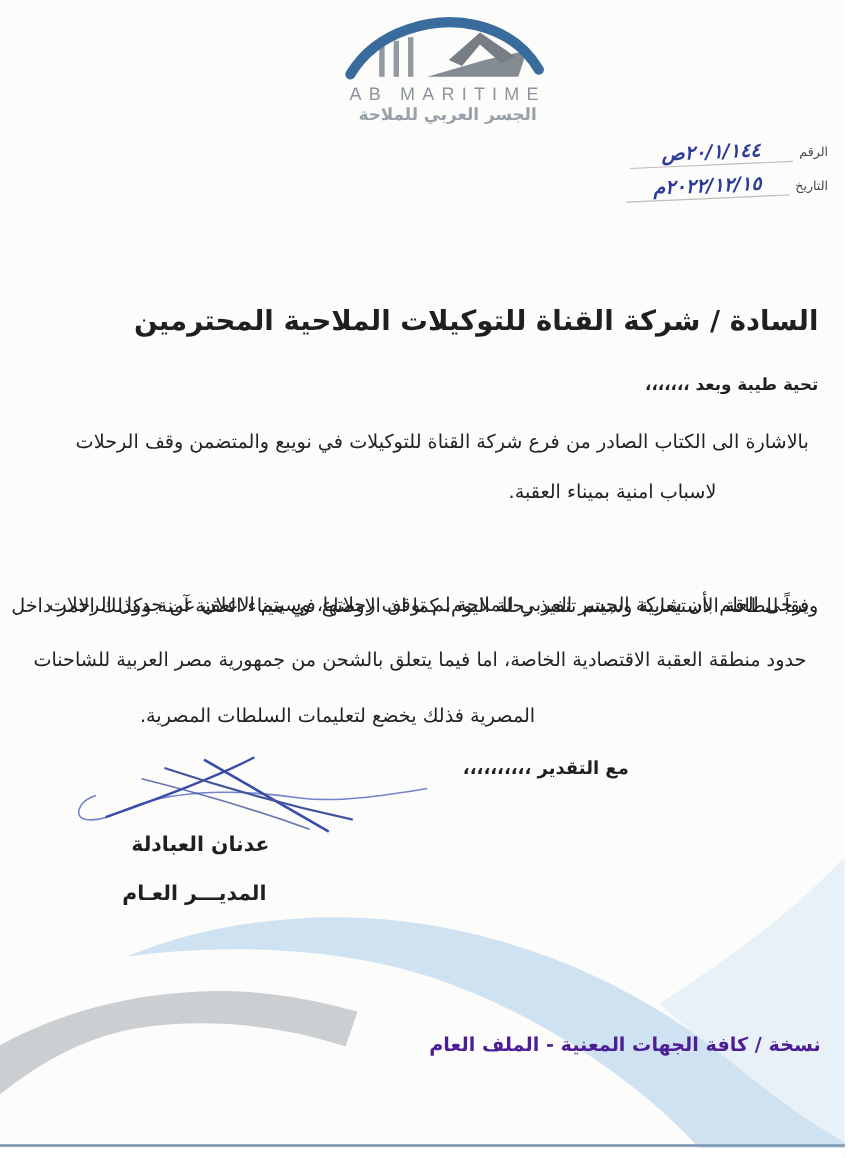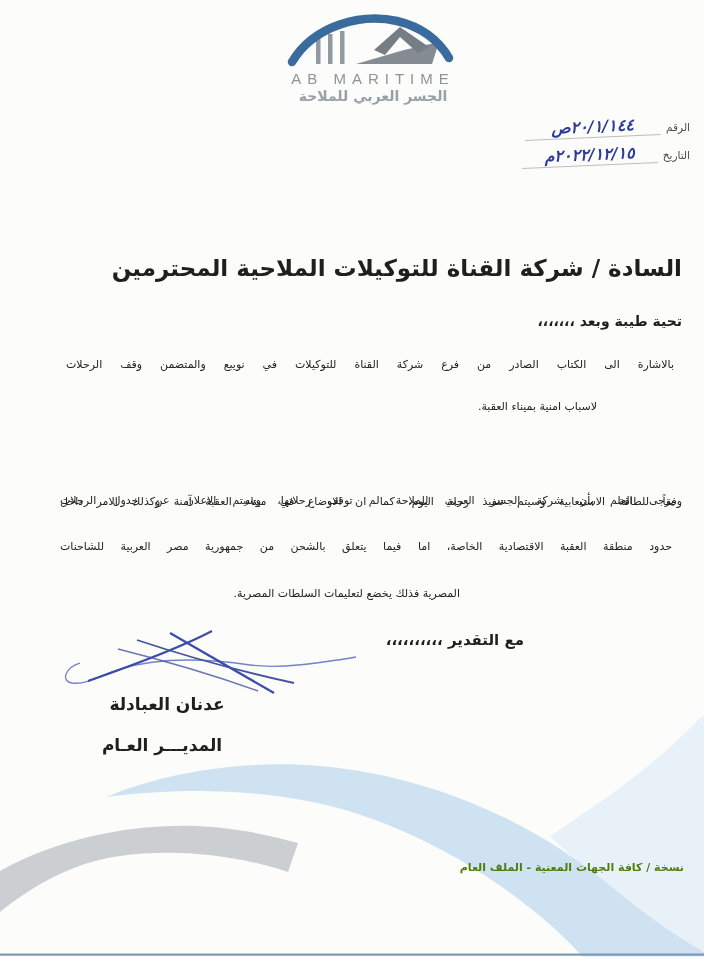--- a/index.html
+++ b/index.html
@@ -20,37 +20,37 @@
     direction:ltr;display:inline-block;min-width:128px;text-align:center;
     font-size:16px;font-style:italic;font-weight:600;letter-spacing:2px;
     color:#2c3b98;border-bottom:1px solid #bdbdbd;padding:0 4px 1px 4px;
     transform:rotate(-2.5deg);transform-origin:right bottom;
   }
   
   .line{position:absolute;direction:rtl;white-space:nowrap;line-height:1.4;}
   .jline{text-align:justify;text-align-last:justify;}
   .rline{text-align:right;}
   .bold{font-weight:bold;}
-  .body-size{font-size:11px;color:#232323;}
+  .body-size{font-size:16px;color:#232323;}
   .recipient{top:252px;right:22px;font-size:23px;}
   .greeting{top:312px;right:22px;font-size:14px;font-weight:600;}
   .p1l1{top:357px;right:30px;left:66px;}
   .p1l2{top:399px;right:107px;}
   .p2l1{top:449px;right:30px;left:60px;margin-top:44px;}
   .p2l2{top:494px;right:22px;left:60px;}
   .p2l3{top:539px;right:32px;left:60px;}
-  .p2l4{top:586px;right:244px;}
+  .p2l4{top:586px;right:258px;}
   .closing{top:630px;right:180px;font-size:15px;}
   .sig-svg{position:absolute;top:615px;left:58px;}
   .sig-name{position:absolute;top:694px;left:88px;width:158px;text-align:center;font-size:17px;font-weight:bold;direction:rtl;}
   .sig-title{position:absolute;top:735px;left:88px;width:148px;text-align:center;font-size:17px;font-weight:bold;direction:rtl;}
   
   .deco-svg{position:absolute;top:690px;left:0;z-index:1;}
   .copy-note{position:absolute;top:861px;right:20px;z-index:2;direction:rtl;
-    font-size:11px;font-weight:bold;color:#4d7c0f;white-space:nowrap;}
+    font-size:16px;font-weight:bold;color:#4c1d95;white-space:nowrap;}
 </style>
 </head>
 <body>
 
 <div class="page">
 
   <div class="logo-wrap">
     <svg class="logo-emblem" width="175" height="56" viewBox="0 0 175 56">
 
       <rect x="30" y="25" width="4.5" height="27" fill="#9299a0"></rect>

